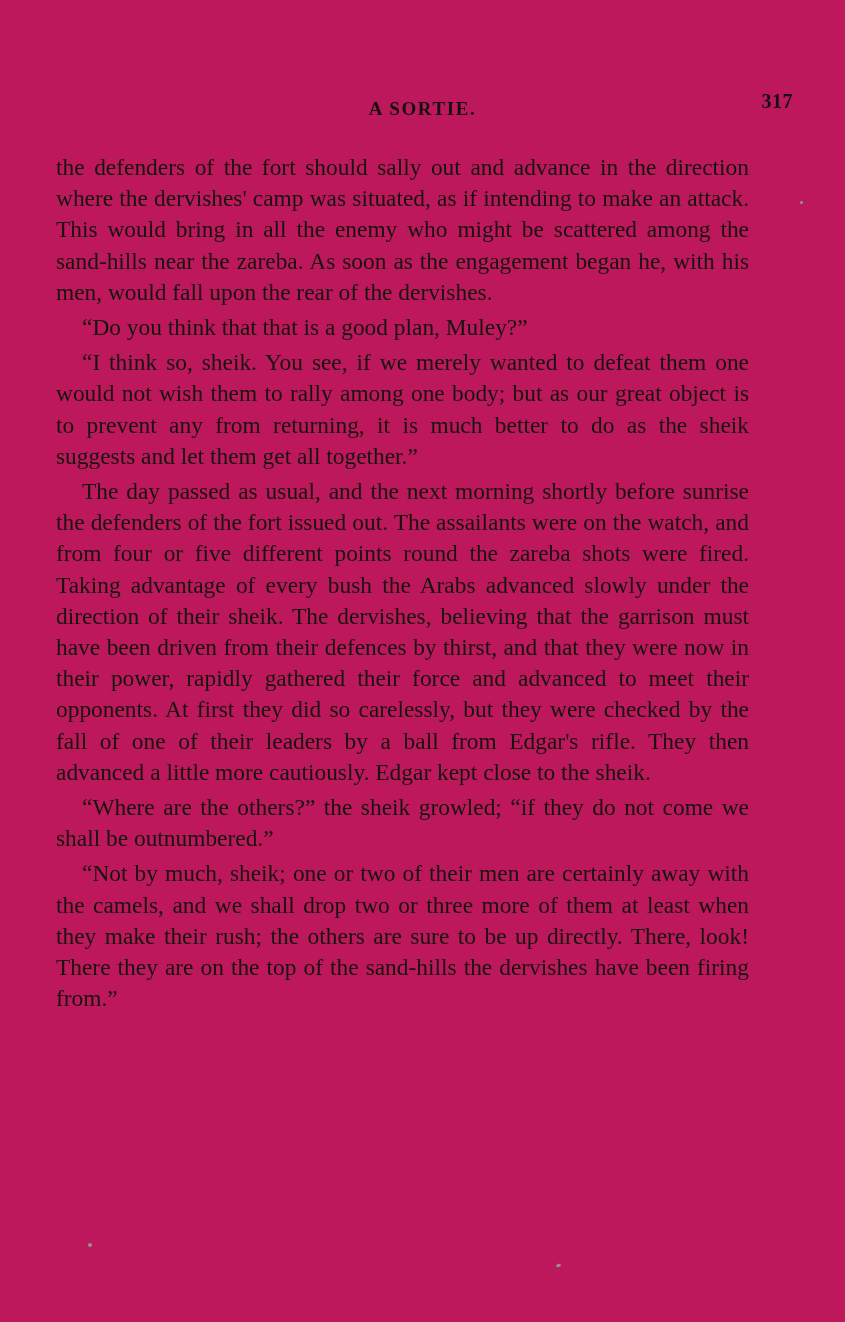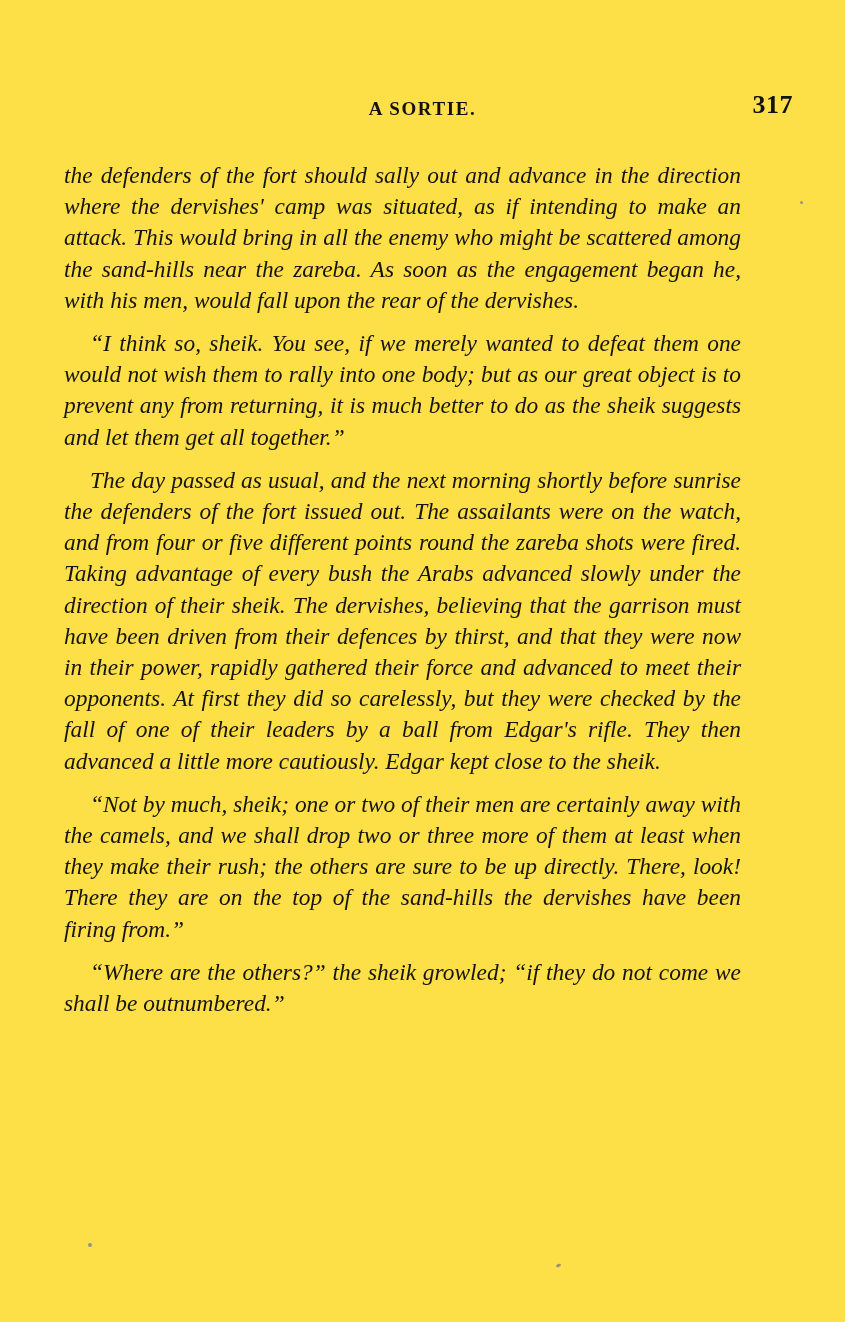--- a/index.html
+++ b/index.html
@@ -13,21 +13,21 @@
     position: relative;
     font-family: "Liberation Serif", "DejaVu Serif", serif;
     color: #1a1a1a;
     overflow: hidden;
   }
   .page {
     position: absolute;
     left: 0; top: 0;
     width: 845px;
     height: 1322px;
-    background: #fde047;
+    background: #be185d;
   }
   .header {
     position: absolute;
     left: 52px;
     right: 52px;
     top: 96px;
     height: 34px;
   }
   .running-head {
     position: absolute;
@@ -37,40 +37,39 @@
     font-size: 19px;
     font-weight: bold;
     letter-spacing: 1.6px;
     color: #14110f;
     top: 2px;
   }
   .page-number {
     position: absolute;
     right: 0;
     top: -6px;
-    font-size: 26px;
+    font-size: 20px;
     font-weight: bold;
     color: #14110f;
     letter-spacing: 0.5px;
   }
   .body-text {
     position: absolute;
     left: 52px;
     top: 148px;
     width: 701px;
     font-size: 23.4px;
     line-height: 31.2px;
     text-align: justify;
     text-justify: inter-word;
     color: #17140f;
   }
   .body-text p {
-    margin: 12px;
+    margin: 4px;
     text-indent: 0;
-    font-style: italic;
   }
   .body-text p.indent {
     text-indent: 26px;
   }
   .body-text p.quote {
     text-indent: 26px;
   }
   .speck {
     position: absolute;
     background: #9a9285;
@@ -101,23 +100,24 @@
 
 <div class="page">
 
   <div class="header">
     <div class="running-head">A SORTIE.</div>
     <div class="page-number">317</div>
   </div>
 
   <div class="body-text">
     <p>the defenders of the fort should sally out and advance in the direction where the dervishes' camp was situated, as if intending to make an attack.  This would bring in all the enemy who might be scattered among the sand-hills near the zareba.  As soon as the engagement began he, with his men, would fall upon the rear of the dervishes.</p>
-    <p class="quote">“I think so, sheik.  You see, if we merely wanted to defeat them one would not wish them to rally into one body; but as our great object is to prevent any from returning, it is much better to do as the sheik suggests and let them get all together.”</p>
+    <p class="quote">“Do you think that that is a good plan, Muley?”</p>
+    <p class="quote">“I think so, sheik.  You see, if we merely wanted to defeat them one would not wish them to rally among one body; but as our great object is to prevent any from returning, it is much better to do as the sheik suggests and let them get all together.”</p>
     <p class="indent">The day passed as usual, and the next morning shortly before sunrise the defenders of the fort issued out.  The assailants were on the watch, and from four or five different points round the zareba shots were fired.  Taking advantage of every bush the Arabs advanced slowly under the direction of their sheik.  The dervishes, believing that the garrison must have been driven from their defences by thirst, and that they were now in their power, rapidly gathered their force and advanced to meet their opponents.  At first they did so carelessly, but they were checked by the fall of one of their leaders by a ball from Edgar's rifle.  They then advanced a little more cautiously.  Edgar kept close to the sheik.</p>
+    <p class="quote">“Where are the others?” the sheik growled; “if they do not come we shall be outnumbered.”</p>
     <p class="quote">“Not by much, sheik; one or two of their men are certainly away with the camels, and we shall drop two or three more of them at least when they make their rush; the others are sure to be up directly.  There, look!  There they are on the top of the sand-hills the dervishes have been firing from.”</p>
-    <p class="quote">“Where are the others?” the sheik growled; “if they do not come we shall be outnumbered.”</p>
   </div>
 
   <div class="speck speck-right"></div>
   <div class="speck speck-bottom-left"></div>
   <div class="speck speck-bottom-center"></div>
 
 </div>
 
 </body></html>

